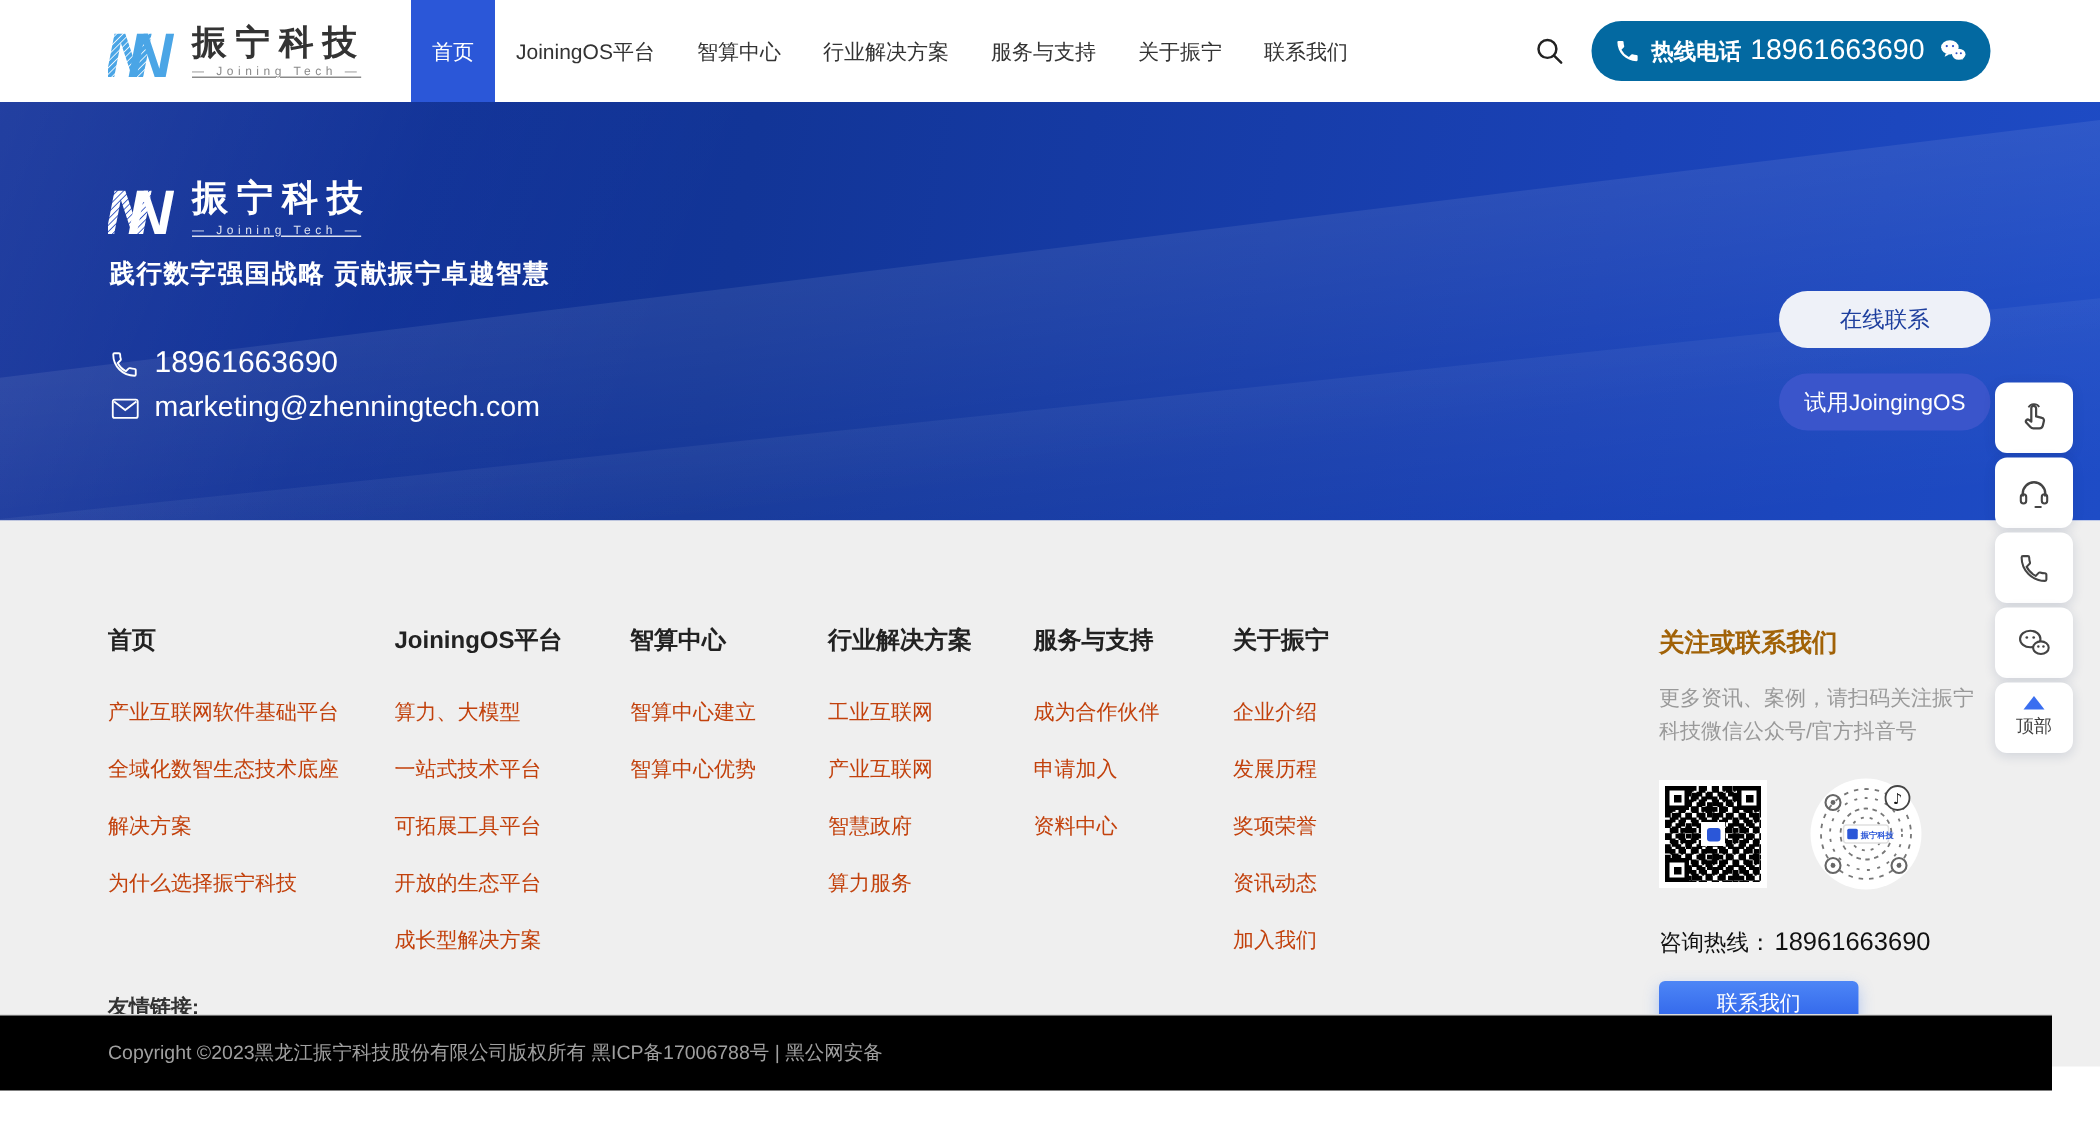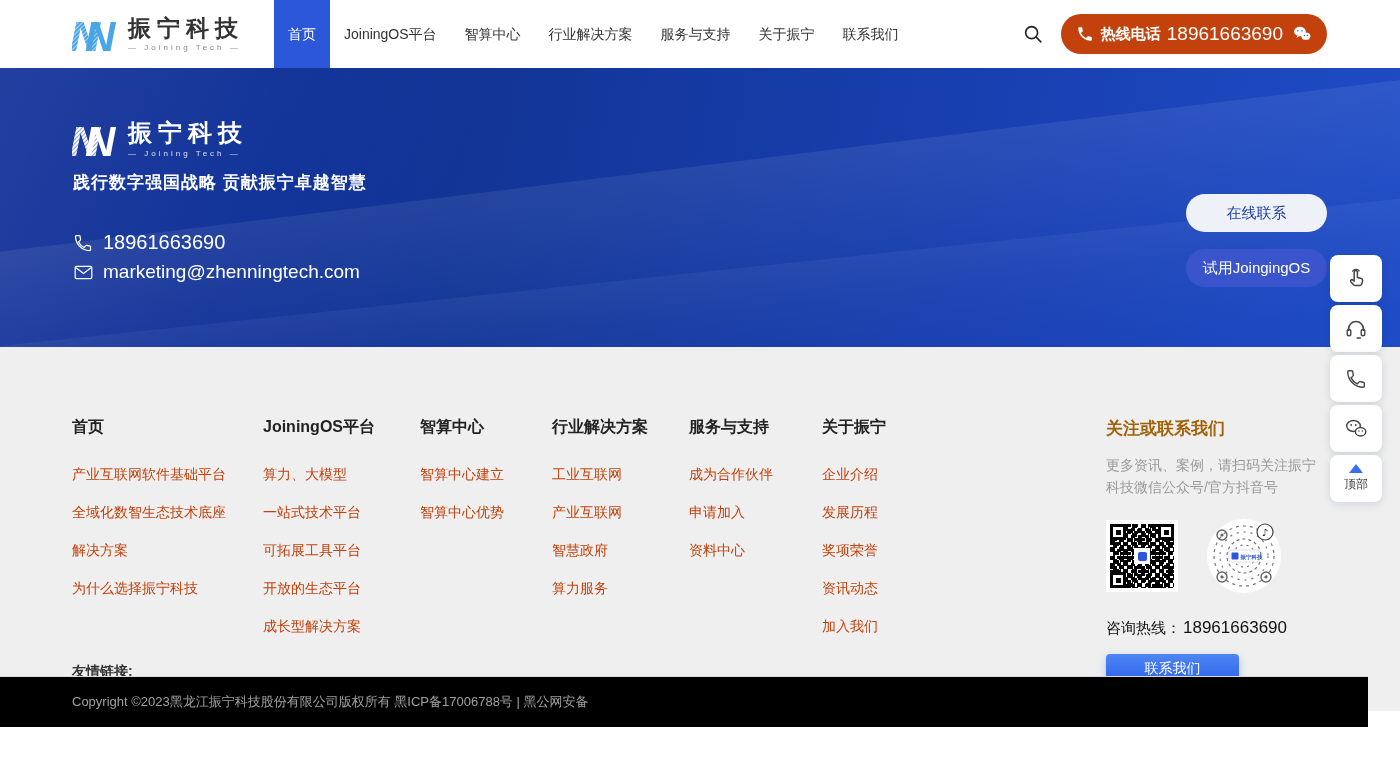--- a/index.html
+++ b/index.html
@@ -5,27 +5,27 @@
   * { margin:0; padding:0; box-sizing:border-box; }
   html,body { background:#fff; }
   body { font-family:"Liberation Sans","DejaVu Sans",sans-serif; }
   .page { position:relative; width:1400px; height:762px; margin:0 auto; overflow:hidden; background:#fff; }
 
   
   .header { position:absolute; top:0; left:0; width:1400px; height:68px; background:#fff; display:flex; align-items:center; z-index:5; }
   .logo { display:flex; align-items:center; margin-left:72px; cursor:pointer; }
   .logo-text { margin-left:10px; }
   .logo-name { font-size:23px; font-weight:bold; color:#333; letter-spacing:6px; line-height:1.1; }
-  .logo-sub { font-size:8px; color:#8a8a8a; letter-spacing:3px; margin-top:2px; }
+  .logo-sub { font-size:8px; color:#8a8a8a; letter-spacing:3px; margin-top:2px;text-decoration:underline; }
   .nav { display:flex; align-items:center; height:68px; margin-left:30px; }
   .nav-item { padding:0 14px; height:68px; line-height:68px; font-size:14px; color:#333; cursor:pointer; white-space:nowrap; }
   .nav-item.active { background:#2b57d8; color:#fff; }
   .header-right { margin-left:auto; margin-right:73px; display:flex; align-items:center; }
   .search-btn { cursor:pointer; display:flex; align-items:center; margin-right:17px; }
-  .hotline-pill { height:40px; border-radius:20px; background:#c2410c; color:#fff; display:flex; align-items:center; padding:0 15px; cursor:pointer; }
+  .hotline-pill { height:40px; border-radius:20px; background:#0369a1; color:#fff; display:flex; align-items:center; padding:0 15px; cursor:pointer; }
   .hot-label { font-size:15px; font-weight:bold; margin:0 6px 0 7px; }
   .hot-num { font-size:19px; margin-right:9px; }
 
   
   .hero { position:absolute; top:68px; left:0; width:1400px; height:279px; overflow:hidden;
     background: linear-gradient(113deg, rgba(255,255,255,0.10) 0%, rgba(255,255,255,0.02) 20%, rgba(255,255,255,0) 34%),
                 linear-gradient(100deg, #0a2a96 0%, #123597 35%, #1a42b6 75%, #1e4cc6 100%); }
   .hero::before { content:''; position:absolute; left:-8%; top:34%; width:120%; height:150px;
     background:linear-gradient(180deg, rgba(255,255,255,0.08), rgba(255,255,255,0)); transform:rotate(-7deg); }
   .hero::after { content:''; position:absolute; left:-10%; top:72%; width:125%; height:120px;

